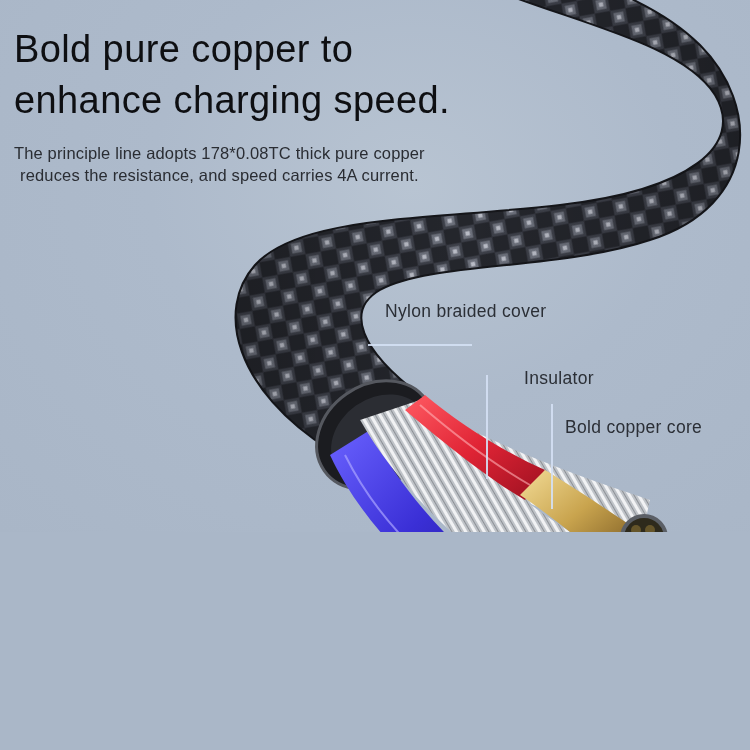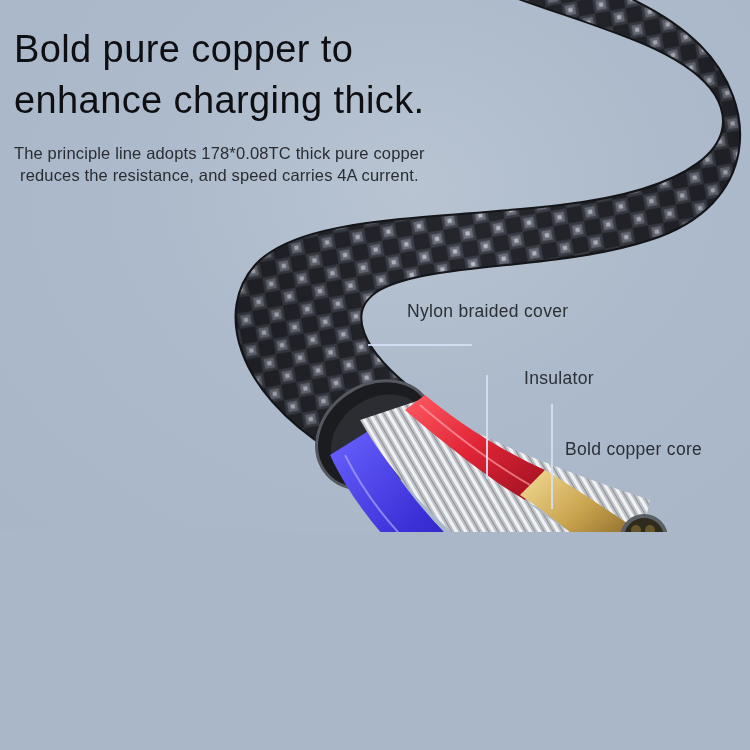--- a/index.html
+++ b/index.html
@@ -20,23 +20,23 @@
     position: absolute; left: 14px; top: 142px; margin: 0;
     font-size: 16.5px; line-height: 22px; color: #2a2d33; letter-spacing: 0.15px;
     z-index: 3;
     text-align: center;
   }
   .body-copy span { display: block; }
   .callout-label {
     position: absolute; font-size: 17.5px; color: #2b2f36; letter-spacing: 0.3px; z-index: 4;
     white-space: nowrap;
   }
-  .lbl-nylon { left: 407px; top: 301px; text-align: center; }
+  .lbl-nylon { left: 385px; top: 301px; text-align: center; }
   .lbl-insulator { left: 524px; top: 368px; }
-  .lbl-core { left: 565px; top: 439px; }
+  .lbl-core { left: 565px; top: 417px; }
   .leader { position: absolute; background: #d4e0f4; z-index: 4; opacity: 0.9; }
   .leader-nylon { left: 368px; top: 344px; width: 104px; height: 2px; }
   .leader-insulator { left: 486px; top: 375px; width: 2px; height: 104px; }
   .leader-core { left: 551px; top: 404px; width: 2px; height: 105px; }
 </style>
 </head>
 <body>
 
 <div class="canvas">
 
@@ -118,21 +118,21 @@
           <circle cx="648" cy="638" r="5"></circle>
         <circle cx="600" cy="560" r="5"></circle>
           <circle cx="612" cy="565" r="5"></circle>
           <circle cx="604" cy="574" r="4"></circle>
       </g>
     </g>
   </svg>
 
   <h1 class="headline">
     <span>Bold pure copper to</span>
-    <span>enhance charging thick.</span>
+    <span>enhance charging speed.</span>
   </h1>
 
   <p class="body-copy">
     <span>The principle line adopts 178*0.08TC thick pure copper</span>
     <span>reduces the resistance, and speed carries 4A current.</span>
   </p>
 
   <div class="leader leader-nylon"></div>
   <div class="callout-label lbl-nylon">Nylon braided cover</div>
 

